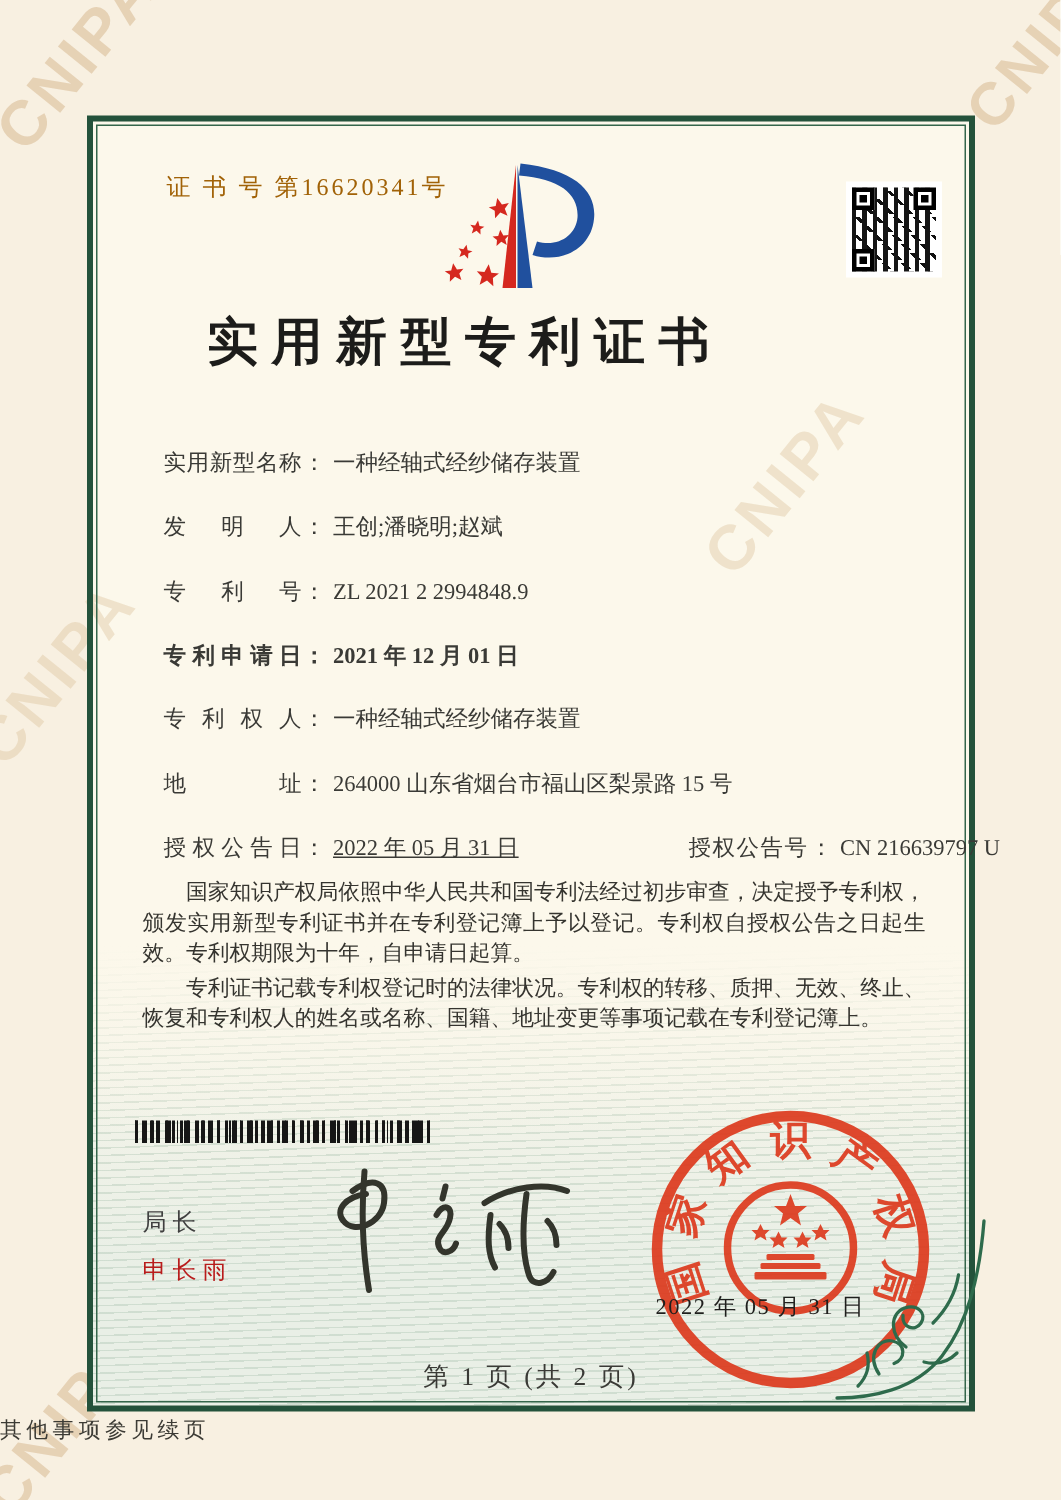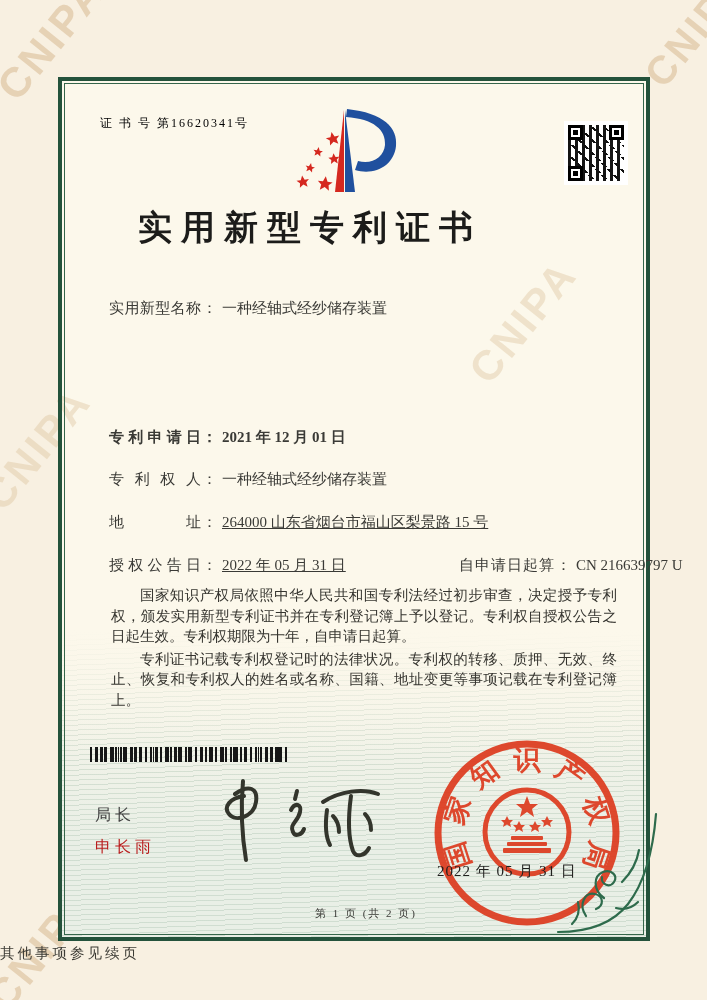--- a/index.html
+++ b/index.html
@@ -25,21 +25,21 @@
   }
   .frame{
     position:absolute; left:58px; top:77px; width:592px; height:864px; box-sizing:border-box;
     border:4px solid #24523b; z-index:3; pointer-events:none;
   }
   .frame::before{
     content:""; position:absolute; left:2px; top:2px; right:2px; bottom:2px;
     border:1px solid #35664b;
   }
   .content{position:absolute; left:0; top:0; width:707px; height:1000px; z-index:4;}
-  .cert-no{position:absolute; left:100px; top:115px; font-size:12px; letter-spacing:2px; color:#000000;}
+  .cert-no{position:absolute; left:111px; top:115px; font-size:16px; letter-spacing:2px; color:#a16207;}
   .logo{position:absolute; left:292px; top:106px;}
   .qr{
     position:absolute; left:564px; top:121px; width:64px; height:64px; background:#fff;
     box-sizing:border-box; padding:4px;
   }
   .qr-noise{
     width:100%; height:100%; position:relative;
     background:
       repeating-linear-gradient(90deg, #151515 0 3px, transparent 3px 7px),
       repeating-linear-gradient(0deg, #fff 0 2px, transparent 2px 6px),
@@ -58,39 +58,39 @@
   .row{position:absolute; left:109px; font-size:15px; white-space:nowrap; color:#3a3a36;}
   .row .label{
     display:inline-block; width:92px; text-align:justify; text-align-last:justify;
     vertical-align:bottom;
   }
   .row .colon{display:inline-block; margin:0 5px 0 1px;}
   .pair2{position:absolute; left:350px; top:0;}
   .pair2 .label2{letter-spacing:1px;}
   .paras{position:absolute; left:95px; top:585px; width:522px; font-size:14.5px; line-height:20.5px;
     text-align:justify; color:#35342f;}
-  .paras p{margin:0 0 2px 16px; text-indent:2em;}
+  .paras p{margin:0 0 2px 0; text-indent:2em;}
   .barcode{
     position:absolute; left:90px; top:747px; width:198px; height:15px;
     background:
       repeating-linear-gradient(90deg, #161616 0 2px, transparent 2px 5px),
       repeating-linear-gradient(90deg, #161616 0 1px, transparent 1px 7px),
       repeating-linear-gradient(90deg, #161616 0 2px, transparent 2px 11px);
   }
   .official-title{position:absolute; left:95px; top:805px; font-size:16px; letter-spacing:4px; color:#404040;}
   .official-name{position:absolute; left:95px; top:837px; font-size:16px; letter-spacing:4px; color:#b91c1c;}
   .signature{position:absolute; left:205px; top:778px;}
   .seal{position:absolute; left:430px; top:736px;}
   .seal-date{
     position:absolute; left:437px; top:862px; width:200px; font-size:15px;
     letter-spacing:1px; color:#1f1f1d; z-index:5;
   }
   .flourish{position:absolute; left:552px; top:812px; z-index:5;}
   .page-note{position:absolute; left:58px; top:906px; width:592px; text-align:center;
-    font-size:11px; letter-spacing:2px; color:#3a3a36; z-index:6;margin-left:12px;}
+    font-size:17px; letter-spacing:2px; color:#3a3a36; z-index:6;}
   .next-note{position:absolute; left:0; top:944px; width:618px; text-align:left;
     font-size:14.5px; letter-spacing:3px; color:#3c3b35;}
 </style>
 </head>
 <body>
 
 <div class="page">
 
   <div class="inner-bg"></div>
 
@@ -130,33 +130,39 @@
         <div class="qr-finder qf-tr"></div>
         <div class="qr-finder qf-bl"></div>
       </div>
     </div>
 
     <div class="title">实用新型专利证书</div>
 
     <div class="row" style="top:299px;">
       <span class="label">实用新型名称</span><span class="colon">：</span><span class="value">一种经轴式经纱储存装置</span>
     </div>
+    <div class="row" style="top:342px;">
+      <span class="label">发明人</span><span class="colon">：</span><span class="value">王创;潘晓明;赵斌</span>
+    </div>
+    <div class="row" style="top:385px;">
+      <span class="label">专利号</span><span class="colon">：</span><span class="value">ZL 2021 2 2994848.9</span>
+    </div>
     <div class="row" style="top:428px;font-weight:bold;">
       <span class="label">专利申请日</span><span class="colon">：</span><span class="value">2021 年 12 月 01 日</span>
     </div>
     <div class="row" style="top:470px;">
       <span class="label">专利权人</span><span class="colon">：</span><span class="value">一种经轴式经纱储存装置</span>
     </div>
-    <div class="row" style="top:513px;text-decoration:underline;">
+    <div class="row" style="top:513px;">
       <span class="label">地址</span><span class="colon">：</span><span class="value">264000 山东省烟台市福山区梨景路 15 号</span>
     </div>
     <div class="row" style="top:556px;text-decoration:underline;">
       <span class="label">授权公告日</span><span class="colon">：</span><span class="value">2022 年 05 月 31 日</span>
       <span class="pair2">
-        <span class="label2">自申请日起算</span><span class="colon">：</span><span class="value">CN 216639797 U</span>
+        <span class="label2">授权公告号</span><span class="colon">：</span><span class="value">CN 216639797 U</span>
       </span>
     </div>
 
     <div class="paras">
       <p>国家知识产权局依照中华人民共和国专利法经过初步审查，决定授予专利权，颁发实用新型专利证书并在专利登记簿上予以登记。专利权自授权公告之日起生效。专利权期限为十年，自申请日起算。</p>
       <p>专利证书记载专利权登记时的法律状况。专利权的转移、质押、无效、终止、恢复和专利权人的姓名或名称、国籍、地址变更等事项记载在专利登记簿上。</p>
     </div>
 
     <div class="barcode"></div>
 

